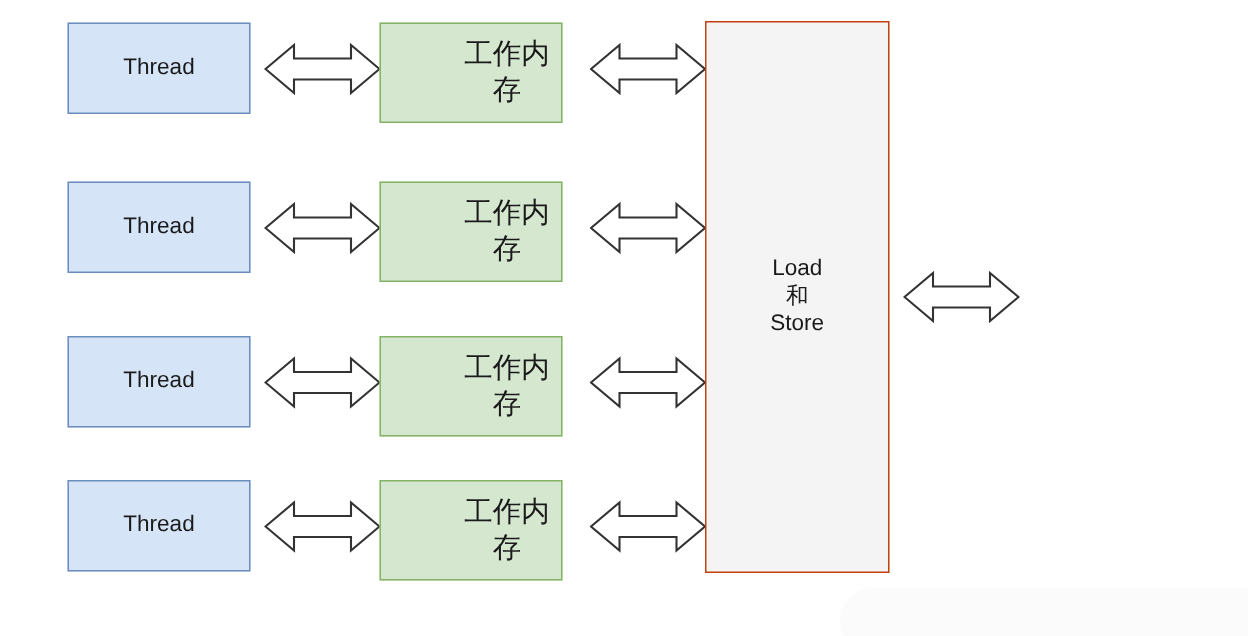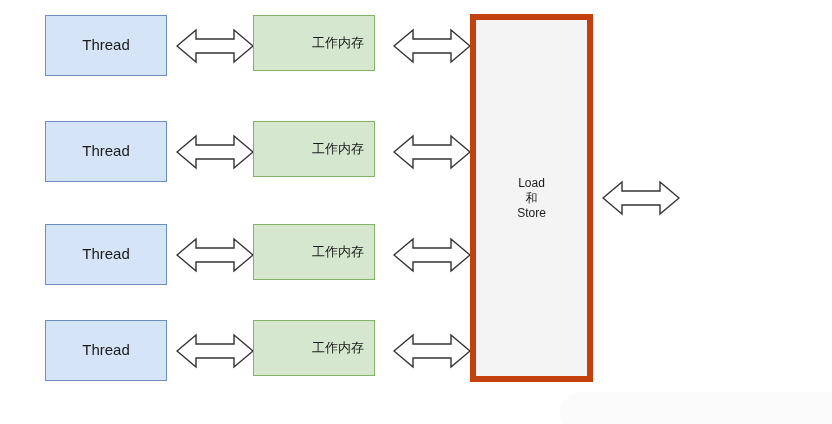--- a/index.html
+++ b/index.html
@@ -43,31 +43,31 @@
     border: 1px solid #6c8ebf;
     font-size: 15px;
     width: 122px;
     height: 61px;
     left: 45px;
   }
 
   .memory-box {
     background: #d6e7d0;
     border: 1px solid #82b366;
-    font-size: 13px;
+    font-size: 19px;
     width: 122px;
-    height: 56px;
+    height: 67px;
     left: 253px;
     padding-left: 48px;
   }
 
   .loadstore-box {
     background: #f4f4f4;
-    border: 6px solid #c2410c;
-    font-size: 12px;
+    border: 1px solid #c2410c;
+    font-size: 15px;
     width: 123px;
     left: 470px;
     top: 14px;
     height: 368px;
     white-space: pre-line;
   }
 
   .mainmem-ellipse {
     background: #f6cecd;
     border: 1px solid #b85450;

